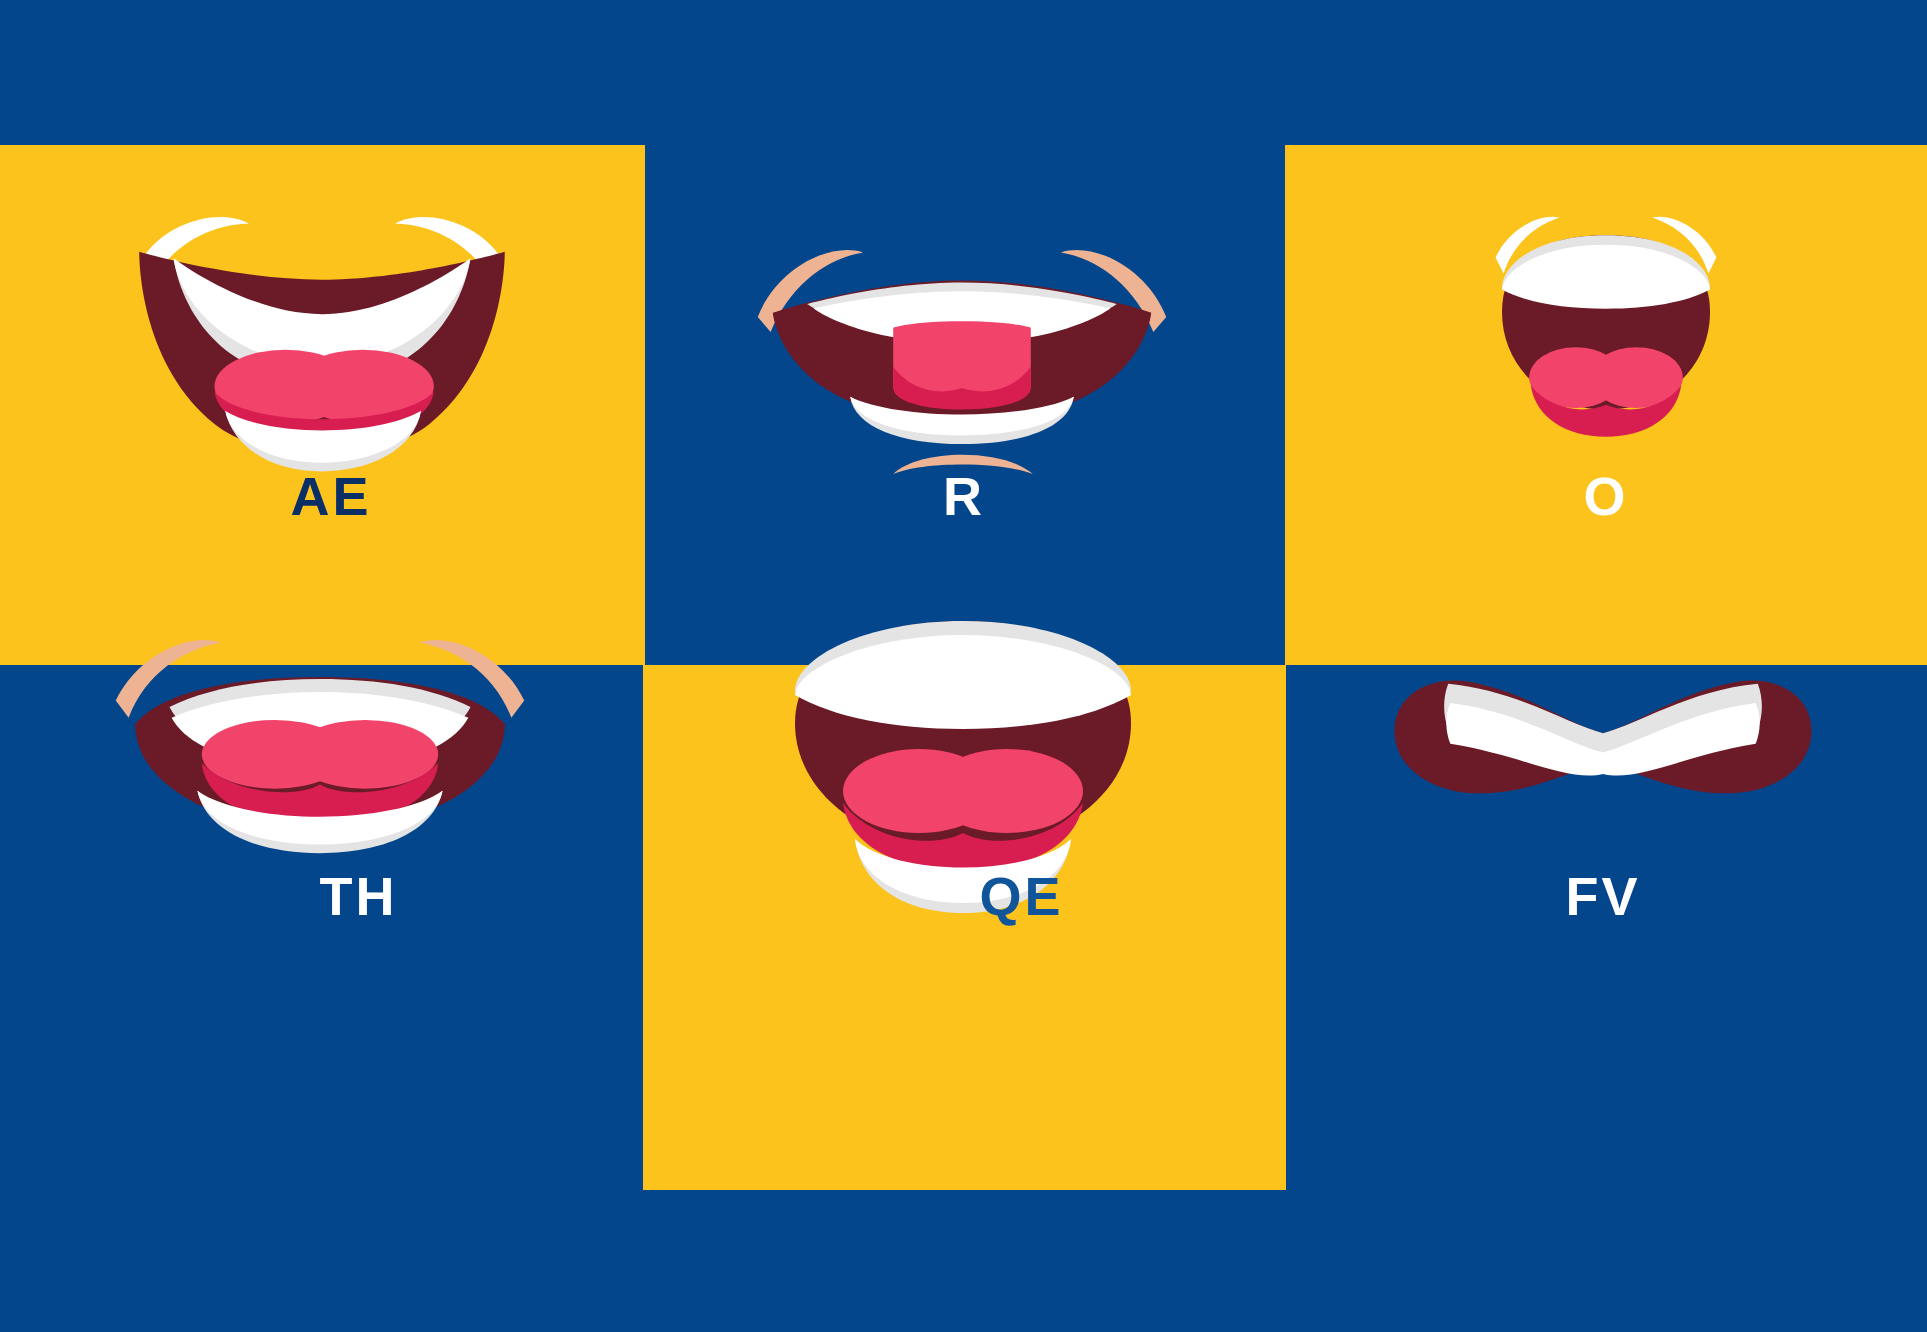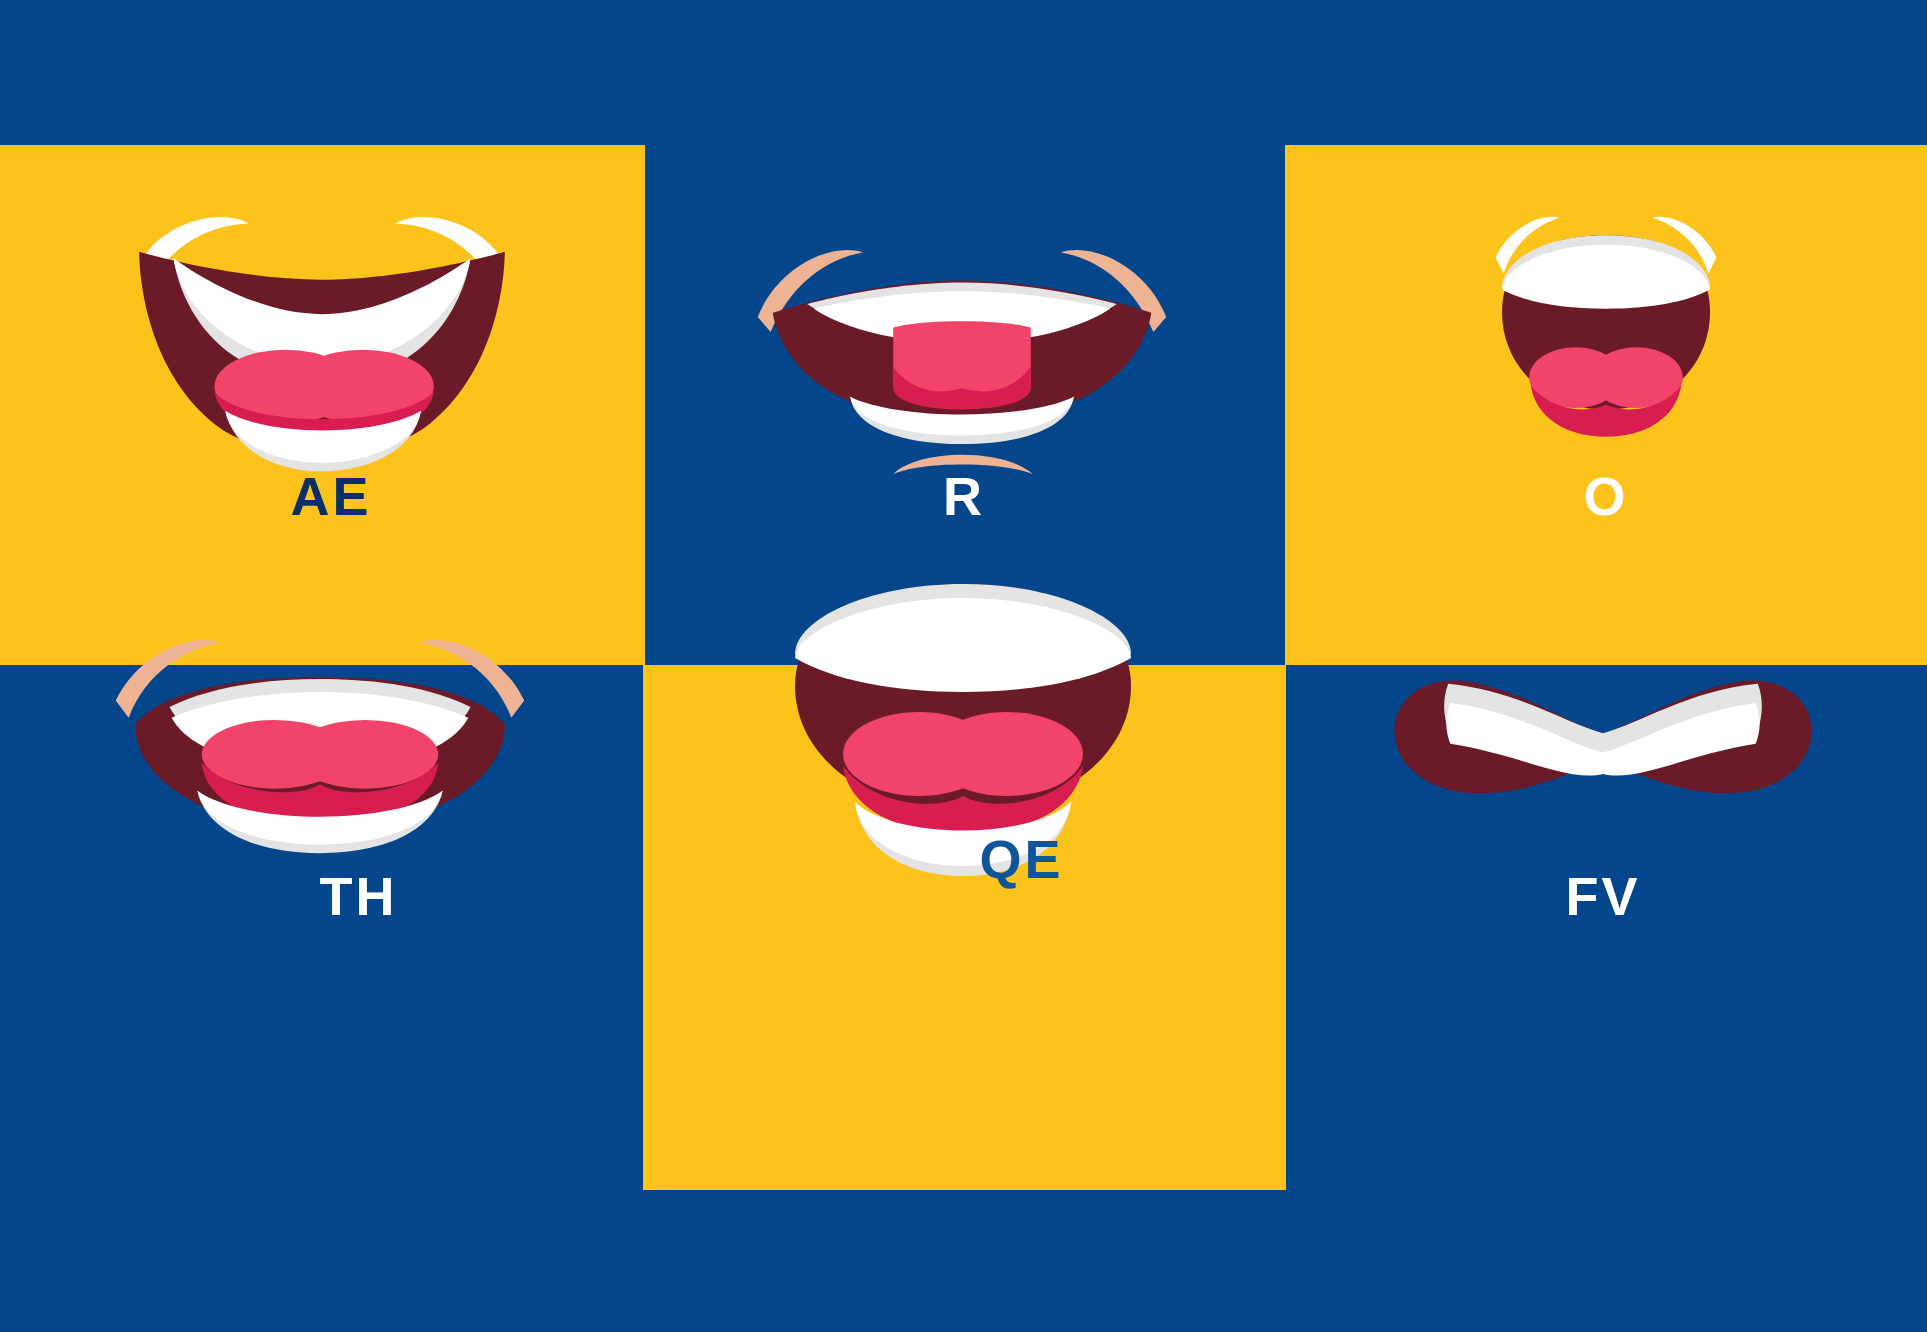--- a/index.html
+++ b/index.html
@@ -93,21 +93,21 @@
           <path d="M 62 90 C 98 74 148 66 200 66 C 252 66 302 74 338 90 C 322 120 268 138 200 138 C 132 138 78 120 62 90 Z" fill="#FFFFFF"></path>
           <ellipse cx="158" cy="124" rx="68" ry="32" fill="#F2436B"></ellipse>
           <ellipse cx="242" cy="124" rx="68" ry="32" fill="#F2436B"></ellipse>
           <path d="M 90 132 C 116 160 176 166 200 152 C 224 166 284 160 310 132 C 306 170 258 190 200 190 C 142 190 94 170 90 132 Z" fill="#D81E50"></path>
           <path d="M 86 158 C 130 196 270 196 314 158 C 306 196 258 216 200 216 C 142 216 94 196 86 158 Z" fill="#E4E4E4"></path>
           <path d="M 86 158 C 130 190 270 190 314 158 C 308 190 258 208 200 208 C 142 208 92 190 86 158 Z" fill="#FFFFFF"></path>
         </svg>
       </div>
       <div class="label" style="color: rgb(255, 255, 255); top: 200px; margin-left: 37px;">TH</div>
     </div>
-    <div class="cell" style="left: 643px; top: 628px; width: 757px; height: 525px;">
+    <div class="cell" style="left: 643px; top: 665px; width: 757px; height: 525px;">
       <div class="mouthwrap" style="left: 120px; top: -70px; width: 400px; height: 320px;">
         <svg viewBox="0 0 400 320" width="400" height="320" xmlns="http://www.w3.org/2000/svg" preserveAspectRatio="none">
           <path d="M 200 26 C 296 26 368 62 368 128 C 368 200 294 254 200 254 C 106 254 32 200 32 128 C 32 62 104 26 200 26 Z" fill="#6B1A28"></path>
           <path d="M 200 26 C 296 26 368 62 368 96 C 330 118 270 130 200 130 C 130 130 70 118 32 96 C 32 62 104 26 200 26 Z" fill="#E4E4E4"></path>
           <path d="M 200 40 C 292 40 366 72 368 100 C 330 122 270 134 200 134 C 130 134 70 122 32 100 C 34 72 108 40 200 40 Z" fill="#FFFFFF"></path>
           <ellipse cx="156" cy="196" rx="76" ry="42" fill="#F2436B"></ellipse>
           <ellipse cx="244" cy="196" rx="76" ry="42" fill="#F2436B"></ellipse>
           <path d="M 80 208 C 108 246 170 254 200 238 C 230 254 292 246 320 208 C 314 252 262 276 200 276 C 138 276 86 252 80 208 Z" fill="#D81E50"></path>
           <path d="M 92 244 C 132 288 268 288 308 244 C 302 292 256 318 200 318 C 144 318 98 292 92 244 Z" fill="#E4E4E4"></path>
           <path d="M 92 244 C 132 282 268 282 308 244 C 304 284 256 308 200 308 C 144 308 96 284 92 244 Z" fill="#FFFFFF"></path>

